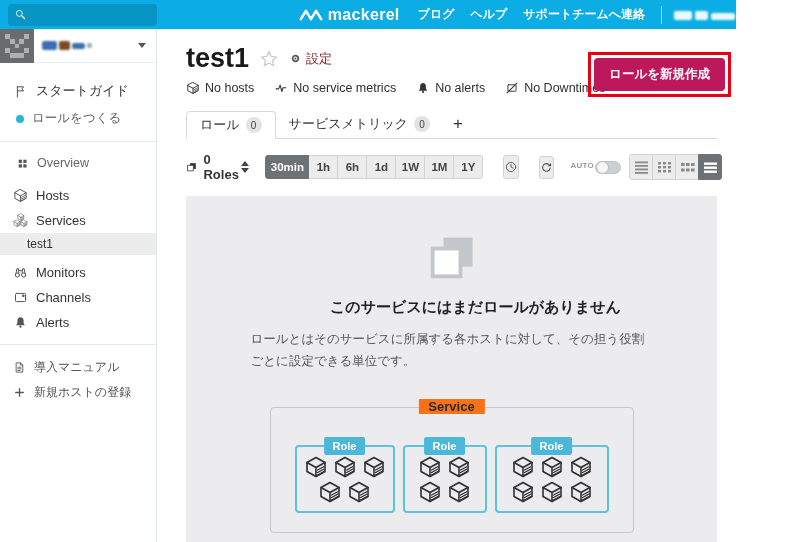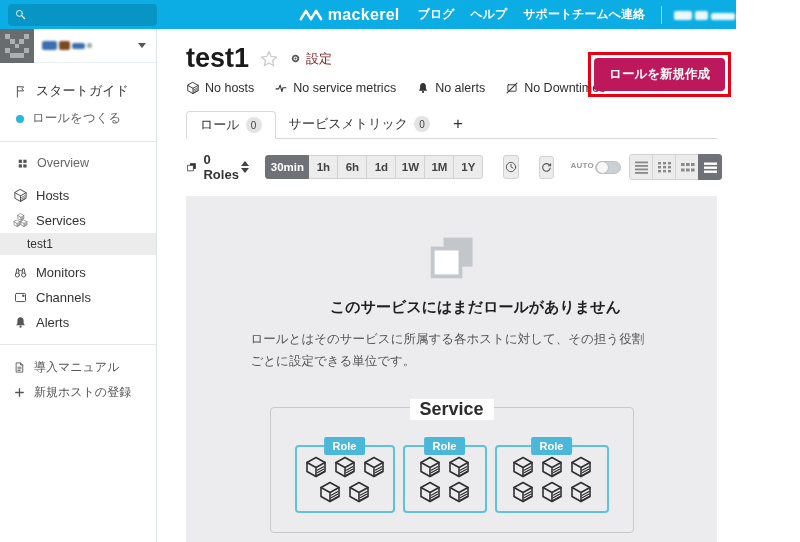--- a/index.html
+++ b/index.html
@@ -88,21 +88,21 @@
   .lbtn { width:24px; padding:5px 0; display:flex; align-items:center; justify-content:center; }
   .lbtn svg { display:block; }
 
   
   .panel { margin:14px 19px 0 28px; background:#ececee; min-height:400px; text-align:center; padding-top:32px; }
   .empty-icon { width:58px; height:58px; margin:0 auto; color:#c3c7cc; }
   .empty-heading { margin-top:8px; font-size:15px; font-weight:bold; color:#1f1f1f;margin-left:48px; }
   .empty-desc { width:402px; margin:12px auto 0; text-align:left; font-size:12.5px; color:#555; line-height:1.75; }
 
   .diagram { position:relative; width:364px; height:126px; margin:34px auto 0; border:1px solid #c9c9cb; border-radius:4px; }
-  .diagram-legend { position:absolute; top:-9px; left:50%; transform:translateX(-50%); background:#ffffff; padding:0 10px; font-size:18px; font-weight:bold; color:#2c2c2c; }
+  .diagram-legend { position:absolute; top:-9px; left:50%; transform:translateX(-50%); background:#f97316; padding:0 10px; font-size:13px; font-weight:bold; color:#2c2c2c; }
   .roles-row { display:flex; justify-content:center; gap:8px; padding-top:37px; }
   .role-box { position:relative; border:2px solid #5ec2de; border-radius:4px; height:68px; padding-top:7px; }
   .role-box.w5 { width:100px; }
   .role-box.w4 { width:84px; }
   .role-box.w6 { width:114px; }
   .role-tag { position:absolute; top:-10px; left:50%; transform:translateX(-50%); background:#4bb8d9; color:#fff; font-size:11px; font-weight:bold; padding:2px 9px; border-radius:2px; line-height:1.3; }
   .cube-row { display:flex; justify-content:center; gap:5px; margin-top:1px; }
   .cube-row svg { color:#2f2f2f; }
 </style>
 </head>

